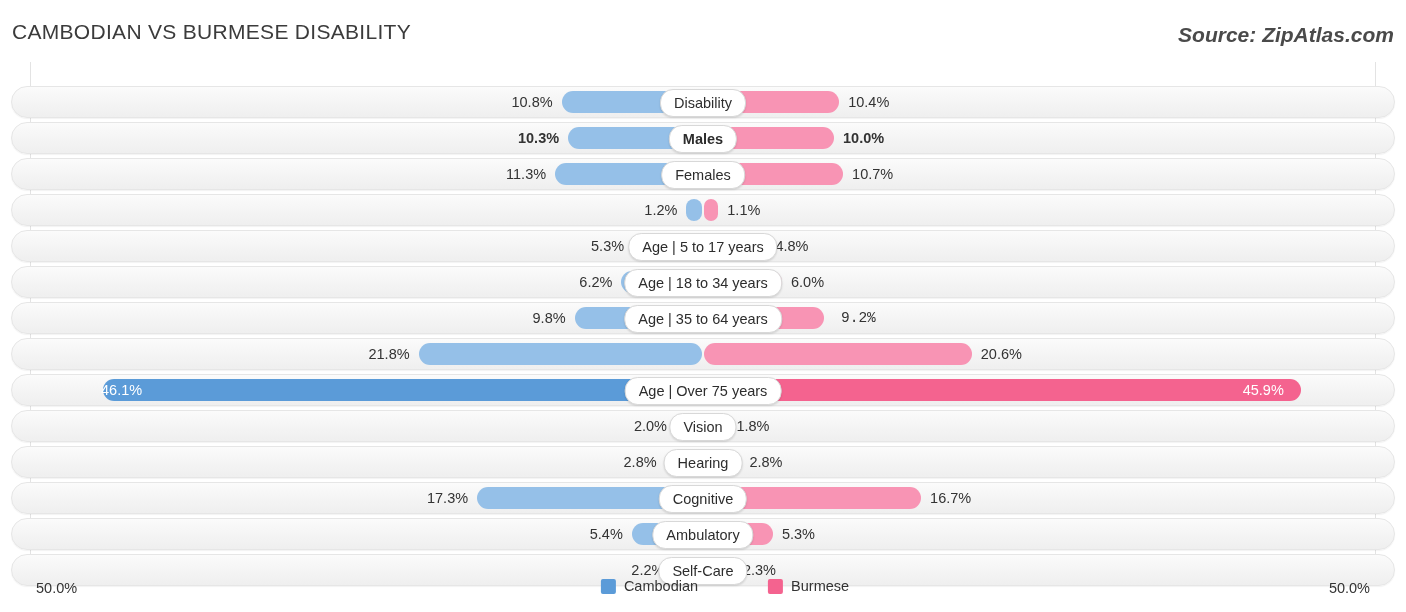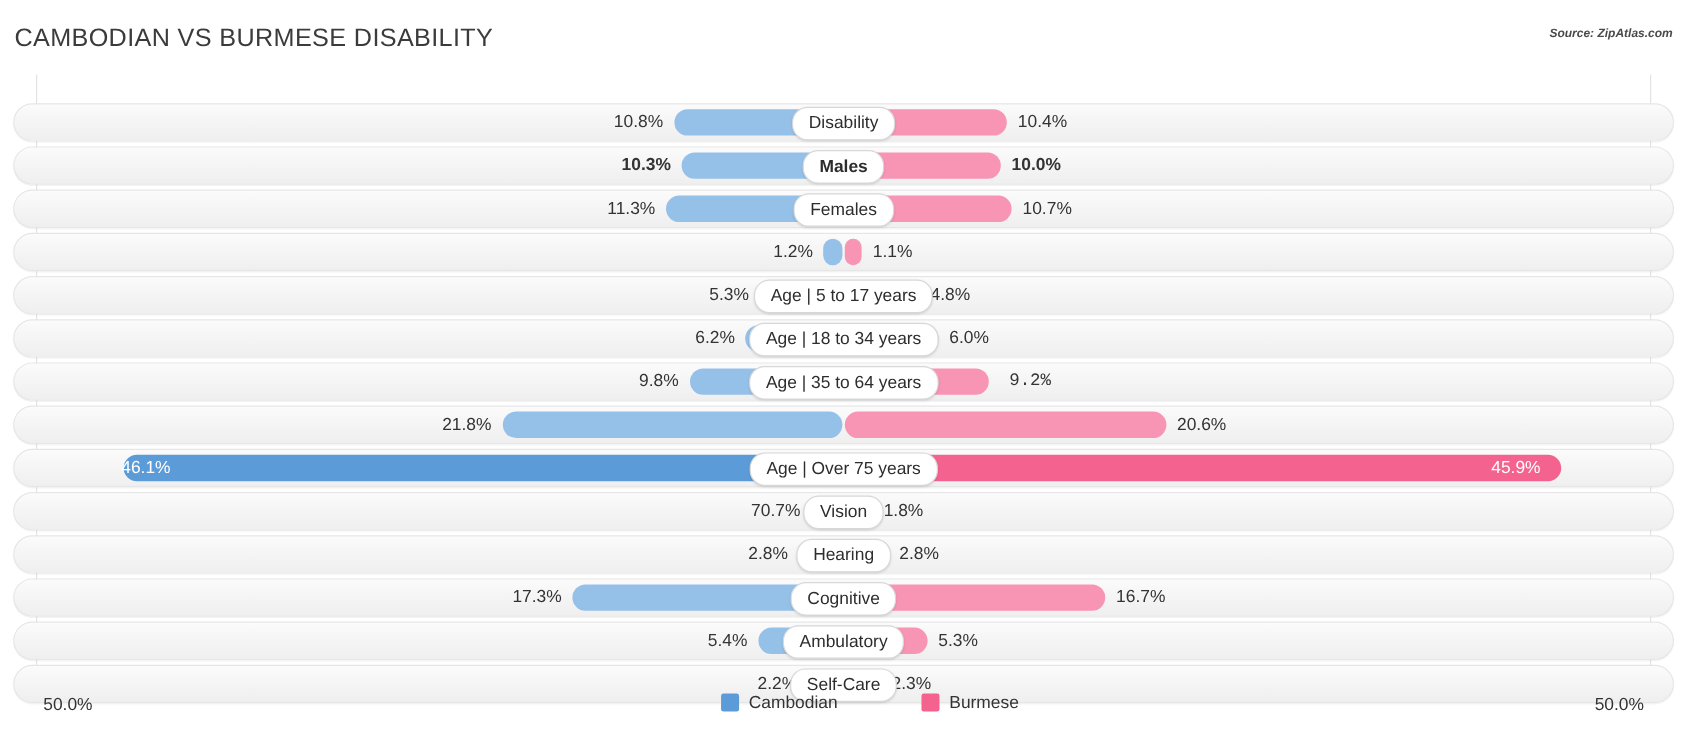--- a/index.html
+++ b/index.html
@@ -13,21 +13,21 @@
 
   
   #header { position: absolute; left: 0; top: 0; width: 1406px; height: 62px; }
   #page-title {
     position: absolute; left: 12px; top: 20px;
     font-size: 21px; letter-spacing: .3px; color: #3b3b3b;
     font-weight: 400; white-space: nowrap;
   }
   #source-label {
     position: absolute; right: 12px; top: 23px;
-    font-size: 10px; font-style: italic; font-weight: bold;
+    font-size: 21px; font-style: italic; font-weight: bold;
     color: #4a4a4a; white-space: nowrap;
   }
 
   
   #plot { position: absolute; left: 0; top: 62px; width: 1406px; height: 512px; }
   #axis-left  { position: absolute; left: 30px;   top: 0; width: 1px; height: 512px; background: #e3e3e3; }
   #axis-right { position: absolute; left: 1375px; top: 0; width: 1px; height: 512px; background: #e3e3e3; }
 
   .row {
     position: absolute; left: 11px; width: 1384px; height: 32px;
@@ -67,21 +67,21 @@
 
   
   #footer { position: absolute; left: 0; top: 574px; width: 1406px; height: 38px; }
   .axis-cap { position: absolute; top: 6px; font-size: 14.5px; color: #333; }
   #axis-cap-left  { left: 36px; }
   #axis-cap-right { right: 36px; }
   #legend {
     position: absolute; left: 50%; transform: translateX(-50%); top: 4px;
     display: flex; align-items: center; gap: 26px;
   }
-  .legend-item { display: flex; gap: 8px; padding-left: 44px; }
+  .legend-item { display: flex; align-items: center; gap: 8px; padding-left: 44px; }
   .legend-swatch { width: 15px; height: 15px; border-radius: 2px; }
   .legend-text { font-size: 14.5px; color: #333; white-space: nowrap; }
 </style>
 </head>
 <body>
 
 <div id="root">
 
   <div id="header">
     <div id="page-title">CAMBODIAN VS BURMESE DISABILITY</div>
@@ -149,21 +149,21 @@
         <div class="row" style="top: 296px;">
           <div class="bar left" style="width: 599.3px; background: rgb(91, 155, 216);"></div>
           <div class="bar right" style="width: 596.7px; background: rgb(244, 99, 143);"></div>
           <div class="val left inside" style="left: 89px;">46.1%</div>
           <div class="val right inside" style="left: 1230.7px;">45.9%</div>
           <div class="pill">Age | Over 75 years</div>
         </div>
         <div class="row" style="top: 332px;">
           <div class="bar left" style="width: 26px; background: rgb(149, 192, 232);"></div>
           <div class="bar right" style="width: 23.4px; background: rgb(248, 148, 180);"></div>
-          <div class="val left" style="right: 727px;">70.7%</div>
+          <div class="val left" style="right: 727px;">2.0%</div>
           <div class="val right" style="left: 724.4px;">1.8%</div>
           <div class="pill">Vision</div>
         </div>
         <div class="row" style="top: 368px;">
           <div class="bar left" style="width: 36.4px; background: rgb(149, 192, 232);"></div>
           <div class="bar right" style="width: 36.4px; background: rgb(248, 148, 180);"></div>
           <div class="val left" style="right: 737.4px;">2.8%</div>
           <div class="val right" style="left: 737.4px;">2.8%</div>
           <div class="pill">Hearing</div>
         </div>

